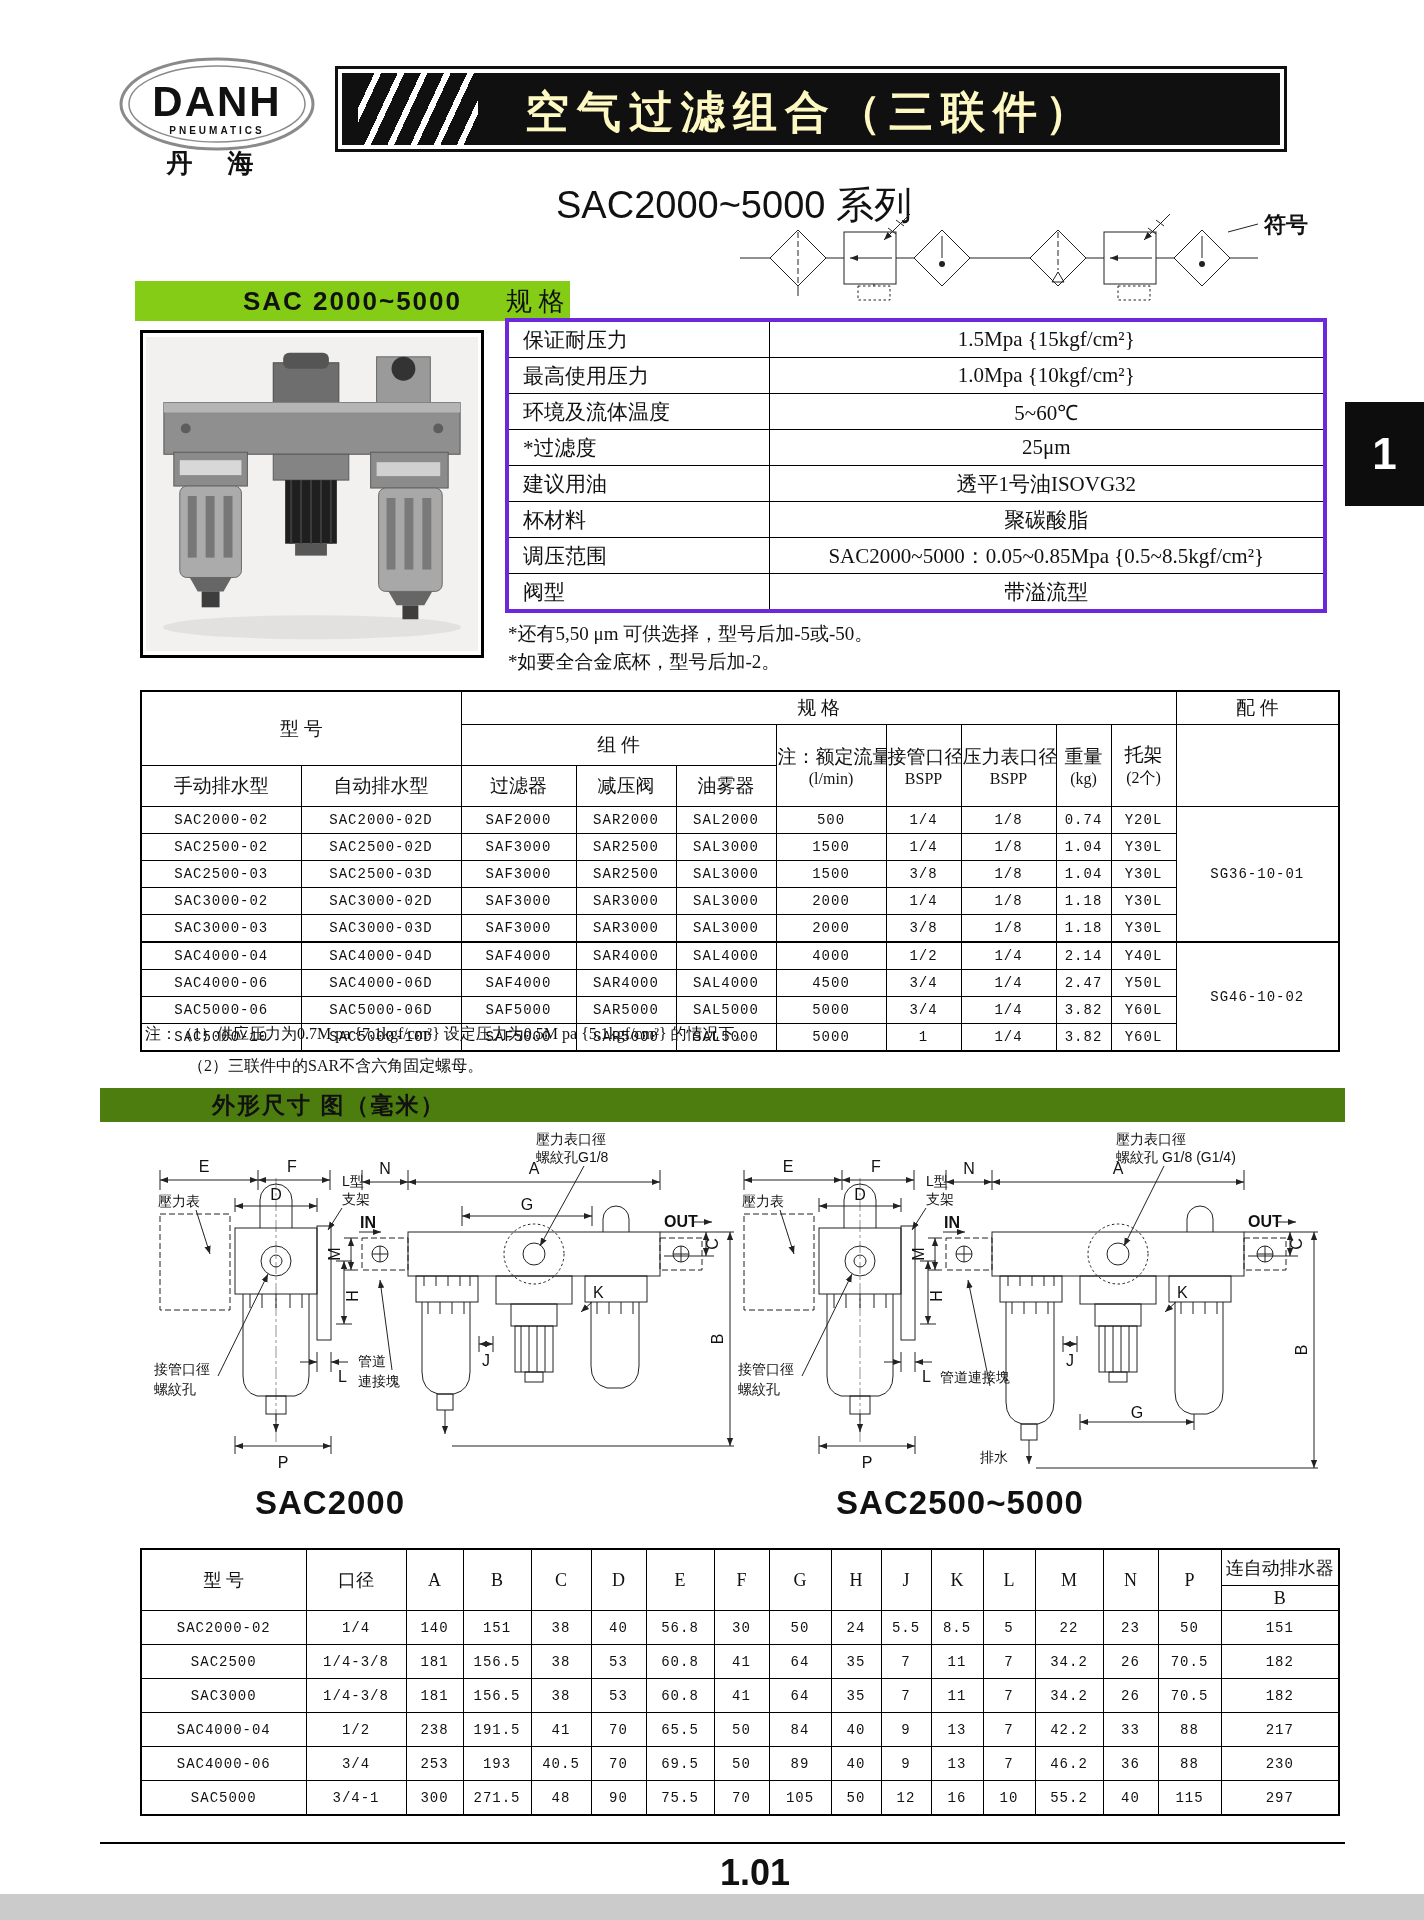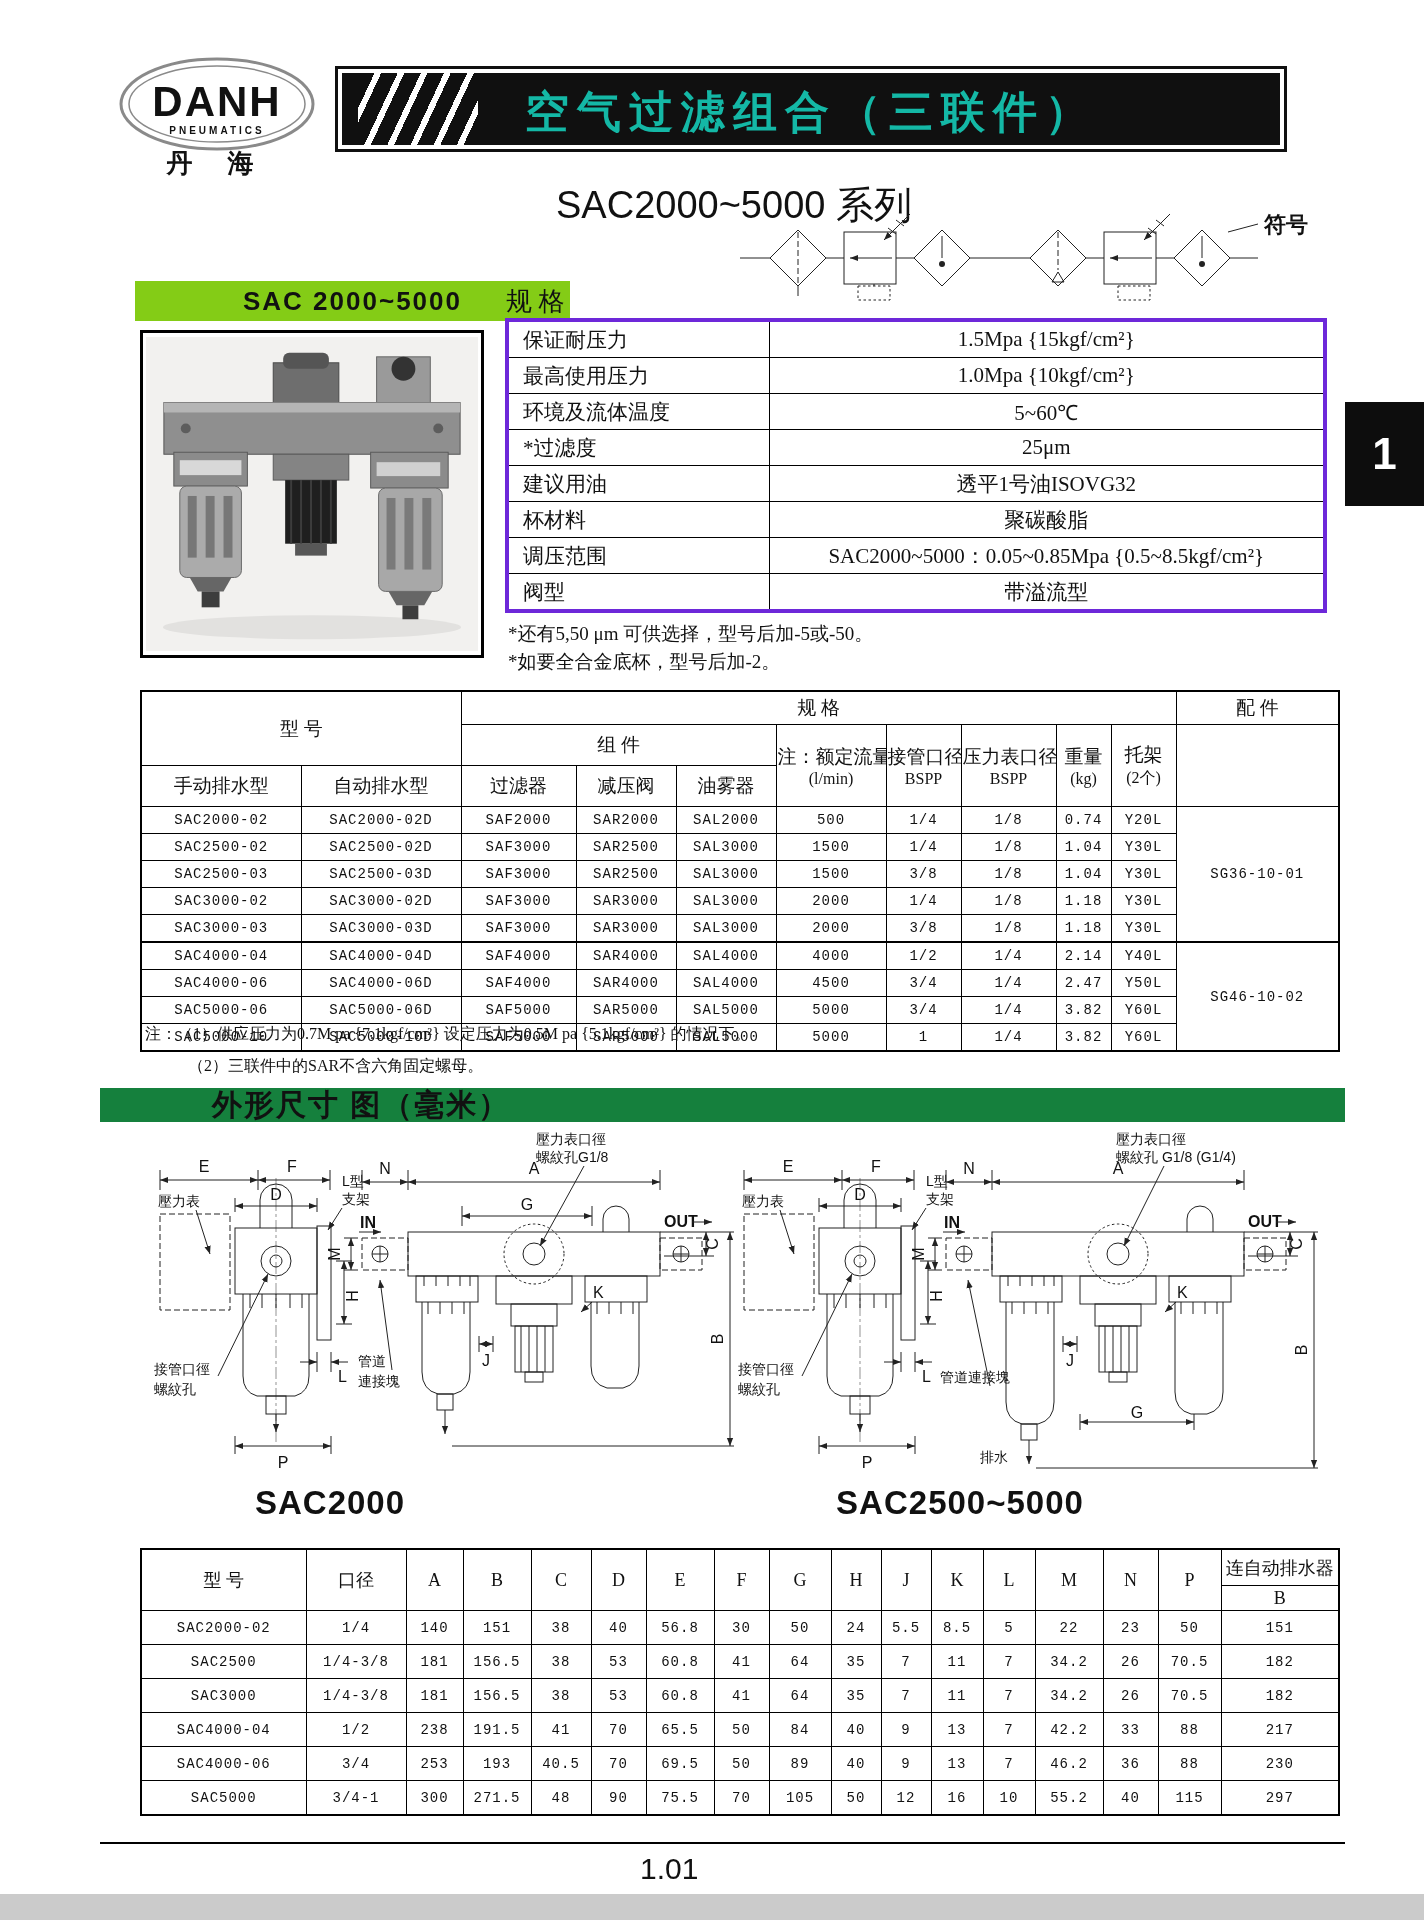--- a/index.html
+++ b/index.html
@@ -6,21 +6,21 @@
   .page{position:relative;width:1424px;height:1920px;background:#fff;overflow:hidden;
         font-family:"Liberation Sans",sans-serif;color:#111}
   .abs{position:absolute}
   table{border-collapse:collapse;table-layout:fixed}
 
   
   .banner{border:3px solid #101010;background:#fff;padding:4px}
   .banner-in{position:relative;background:#101010;height:72px}
   .stripes{position:absolute;left:16px;top:0;bottom:0;width:120px;
            background:repeating-linear-gradient(115deg,transparent 0 15px,#fff 15px 21px)}
-  .banner-title{position:absolute;left:0;right:0;top:10px;text-align:center;color:#14b8a6;
+  .banner-title{position:absolute;left:0;right:0;top:10px;text-align:center;color:#fef9c3;
                 font-size:44px;font-weight:bold;letter-spacing:8px}
 
   
   .photo-bar{background:#84cc16;text-align:center;font-weight:bold;font-size:26px;line-height:40px;letter-spacing:2px}
   .photo-box{border:3px solid #000;background:#fff;padding:3px}
 
   
   .spec-table{width:822px;border:4px solid #6d28d9;font-family:"Liberation Serif",serif}
   .spec-table td{border:1px solid #000;height:33px;font-size:21px;white-space:nowrap;overflow:hidden}
   .spec-table td.lbl{padding-left:14px}
@@ -33,33 +33,33 @@
   .mtab th{font-size:19px;font-family:"Liberation Serif",serif}
   .mtab th .sub{font-size:16px}
   .mtab td{height:24px;font-size:14px;font-family:"Liberation Mono",monospace;letter-spacing:1px}
   .mtab tr.hr1 th{height:30px}
   .mtab tr.hr2 th{height:38px}
   .mtab tr.hr3 th{height:38px}
   .mtab tr.grp td{border-top:2px solid #000}
   .mnotes{font-family:Liberation Serif, serif;font-size:16px}
 
   
-  .secbar{background:#15803d;height:34px;line-height:34px;font-weight:bold;font-size:30px;padding-left:112px;letter-spacing:2px}
+  .secbar{background:#4d7c0f;height:34px;line-height:34px;font-weight:bold;font-size:23px;padding-left:112px;letter-spacing:2px}
 
   .caption{font-size:33px;font-weight:bold;text-align:center;letter-spacing:1px}
 
   
   .dtab{width:1200px;border:2px solid #000}
   .dtab th,.dtab td{border:1px solid #000;text-align:center;font-weight:normal;overflow:hidden;white-space:nowrap}
   .dtab th{font-size:18px;font-family:"Liberation Serif",serif}
   .dtab tr.h1 th{height:33px}
   .dtab tr.h2 th{height:22px}
   .dtab td{height:31px;font-size:14px;font-family:"Liberation Mono",monospace;letter-spacing:1px}
 
-  .pagenum{font-size:30px;font-weight:normal;text-align:left}
+  .pagenum{font-size:36px;font-weight:bold;text-align:right}
   .sidetab{background:#0d0d0d;color:#fff;text-align:center;font-size:44px;font-weight:bold;line-height:104px}
   .bottomstrip{background:#cbcbcb}
   .footline{background:#000}
 
   
   .dln{stroke:#222;stroke-width:1;fill:none}
   .dim{marker-start:url(#mA);marker-end:url(#mA)}
   .me{marker-end:url(#mA)}
   .dsh{stroke-dasharray:6 3}
   .dot{stroke-dasharray:2.5 2.5}

